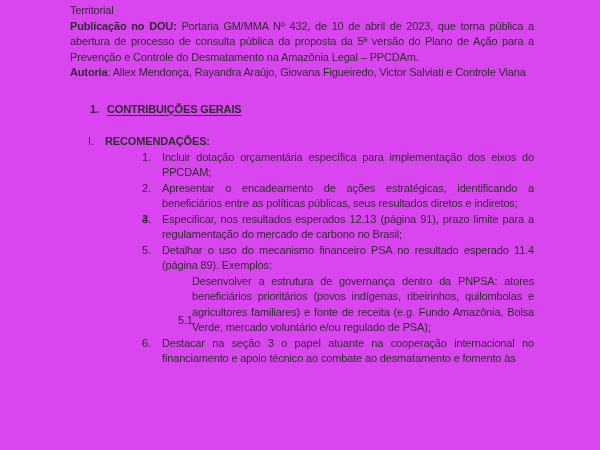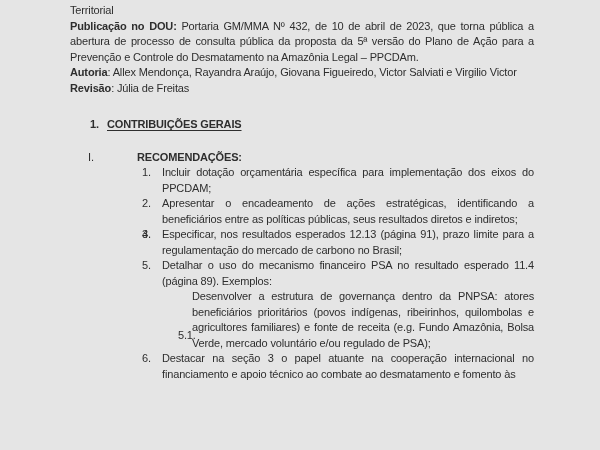--- a/index.html
+++ b/index.html
@@ -7,21 +7,21 @@
     padding: 0;
     width: 600px;
     height: 450px;
     background: #ffffff;
     overflow: hidden;
   }
   .page {
     position: relative;
     width: 600px;
     height: 450px;
-    background: #e5e5e5;
+    background: #d946ef;
     font-family: "Liberation Sans", sans-serif;
     font-size: 11px;
     line-height: 15.5px;
     letter-spacing: -0.15px;
     color: #2e2e2e;
     overflow: hidden;
   }
   .content {
     position: absolute;
     left: 70px;
@@ -56,21 +56,20 @@
     padding-left: 35px;
     text-align: justify;
   }
   .roman-item > .marker {
     position: absolute;
     left: 18px;
   }
   .rec-subheading {
     font-weight: bold;
     text-align: left;
-    margin-left: 32px;
   }
 
   .rec-item {
     position: relative;
     padding-left: 57px;
     text-align: justify;
   }
   .rec-item > .marker {
     position: absolute;
     left: 37px;
@@ -95,26 +94,23 @@
 
     <p class="para">
       <span>Territorial</span>
     </p>
 
     <p class="para">
       <span class="b">Publicação no DOU:</span><span> Portaria GM/MMA Nº 432, de 10 de abril de 2023, que torna pública a abertura de processo de consulta pública da proposta da 5ª versão do Plano de Ação para a Prevenção e Controle do Desmatamento na Amazônia Legal – PPCDAm.</span>
     </p>
 
     <p class="para">
-      <span class="b">Autoria</span><span>: Allex Mendonça, Rayandra Araújo, Giovana Figueiredo, Victor Salviati e Virgilio Victor</span>
+      <span class="b">Autoria</span><span>: Allex Mendonça, Rayandra Araújo, Giovana Figueiredo, Victor Salviati e Controle Viana</span>
     </p>
 
-    <p class="para">
-      <span class="b">Revisão</span><span>: Júlia de Freitas</span>
-    </p>
 
     <div class="section-heading">
       <span class="num">1.</span>
       <span class="title">CONTRIBUIÇÕES GERAIS</span>
     </div>
 
     <div class="roman-item">
       <span class="marker">I.</span>
       <div class="rec-subheading">RECOMENDAÇÕES:</div>
 

